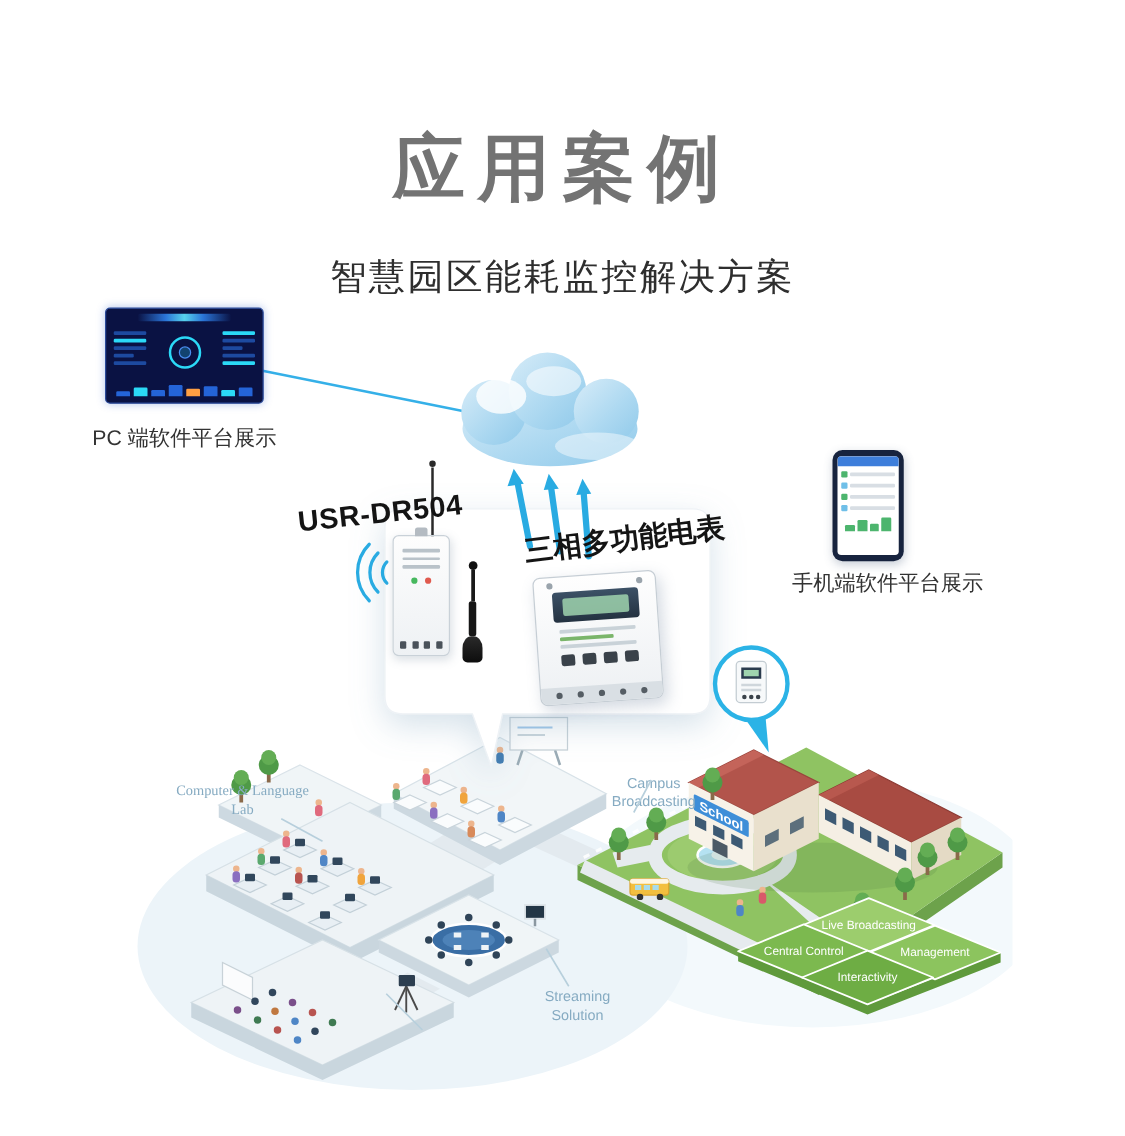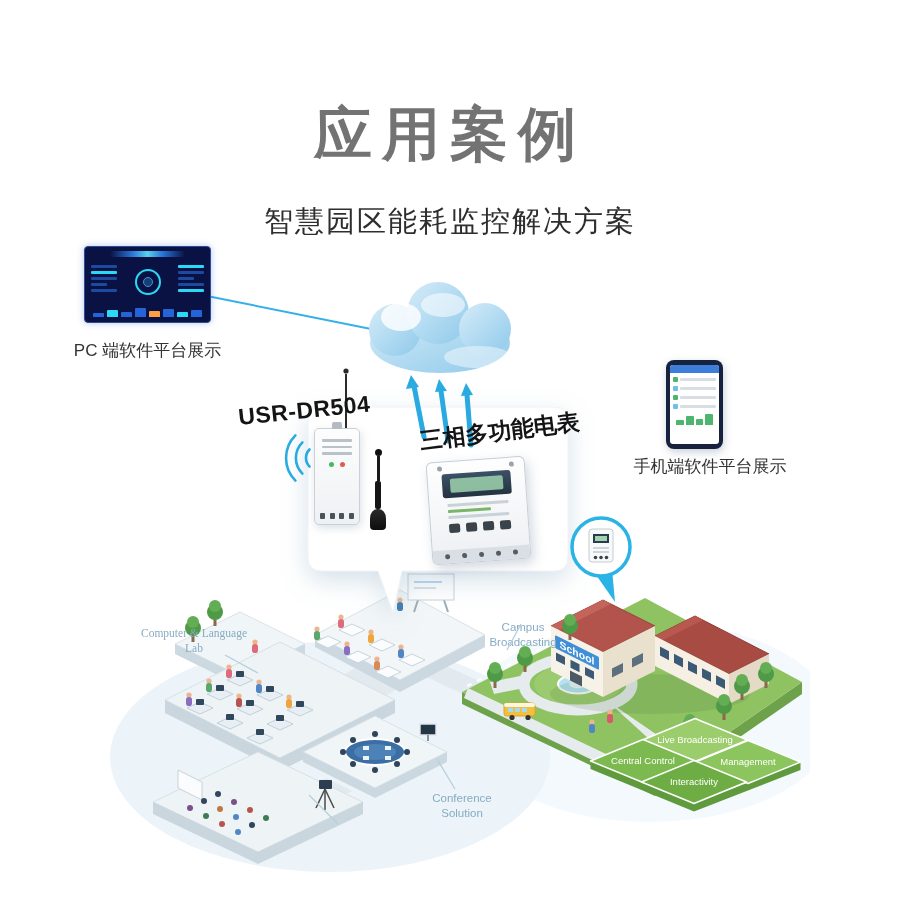--- a/index.html
+++ b/index.html
@@ -355,21 +355,21 @@
       <polygon points="604,188.5 656.5,210 604,231.5 551.5,210" fill="#6ead44" stroke="#fff" stroke-width="1.5"></polygon>
       <text x="605" y="171" text-anchor="middle" font-size="9.5" fill="#fff">Live Broadcasting</text>
       <text x="553" y="192" text-anchor="middle" font-size="9.5" fill="#fff">Central Control</text>
       <text x="658" y="193" text-anchor="middle" font-size="9.5" fill="#fff">Management</text>
       <text x="604" y="213" text-anchor="middle" font-size="9.5" fill="#fff">Interactivity</text>
     </g>
   </svg>
 
   <div class="campus-label lbl-computer">Computer &amp; Language Lab</div>
   <div class="campus-label lbl-broadcast">Campus Broadcasting</div>
-  <div class="campus-label lbl-conference">Conference Solution</div>
+  <div class="campus-label lbl-conference">Streaming Solution</div>
 
   <svg class="bubble-svg">
     <defs>
       <filter id="bubshadow" x="-25%" y="-25%" width="150%" height="150%">
         <feDropShadow dx="0" dy="9" stdDeviation="13" flood-color="#7fa3bd" flood-opacity="0.32"></feDropShadow>
       </filter>
     </defs>
     <path d="M 32,22 H 264 Q 278,22 278,36 V 172 Q 278,186 264,186 H 112 L 103,228 L 88,186 H 32 Q 18,186 18,172 V 36 Q 18,22 32,22 Z" fill="#ffffff" stroke="#eef2f6" filter="url(#bubshadow)"></path>
   </svg>
 

